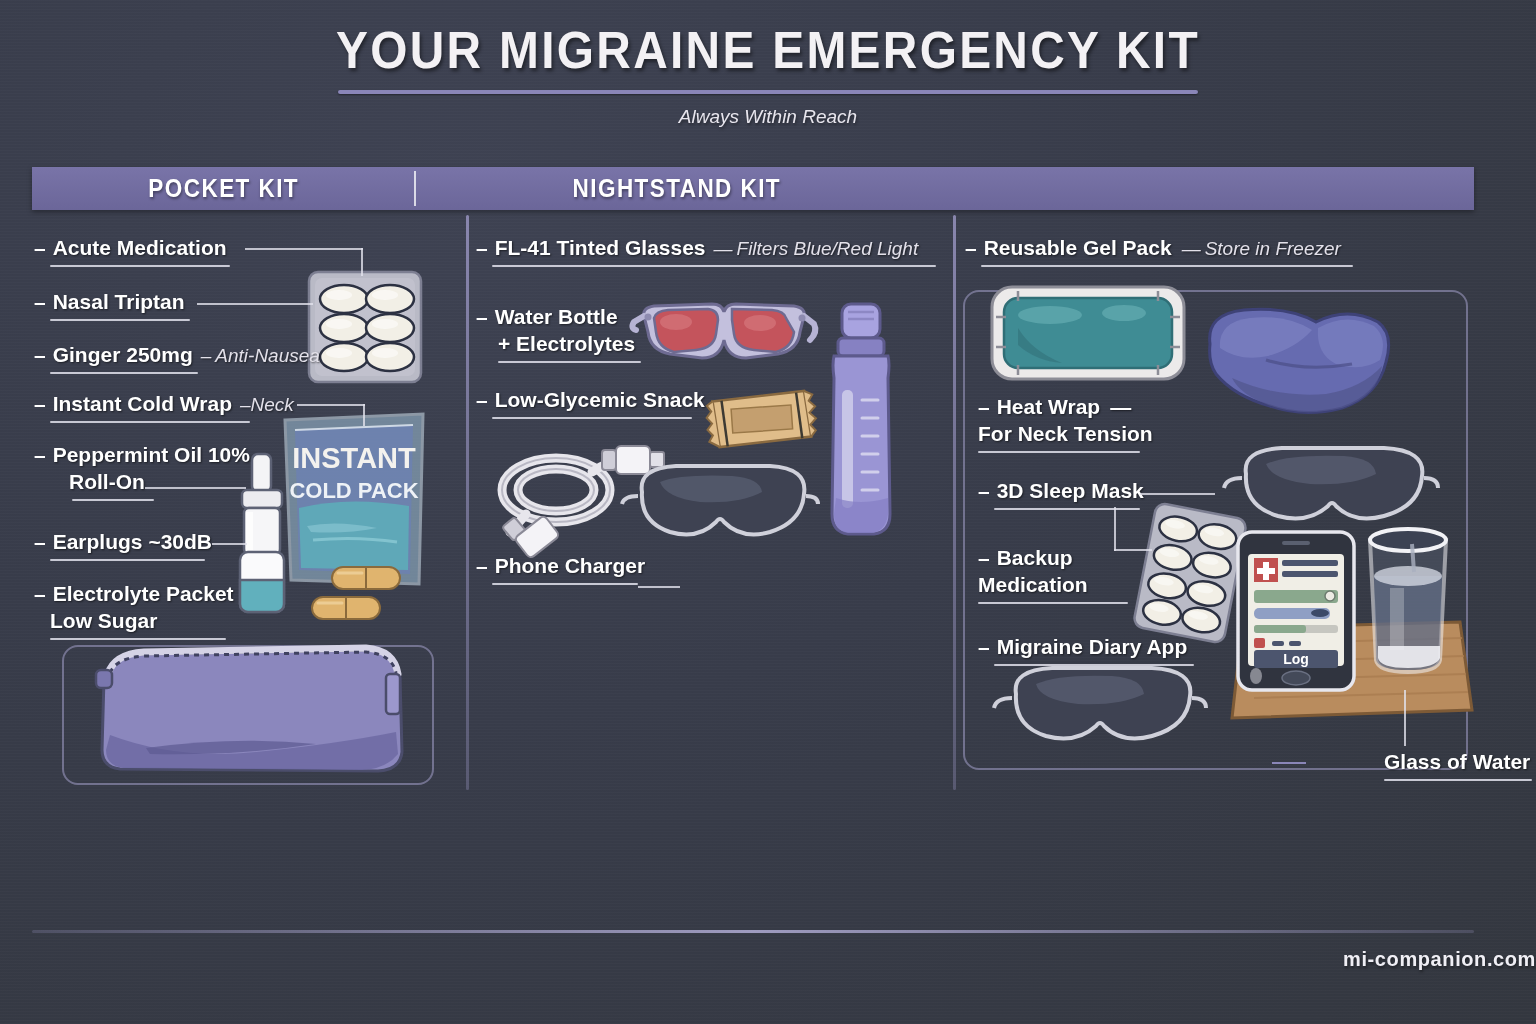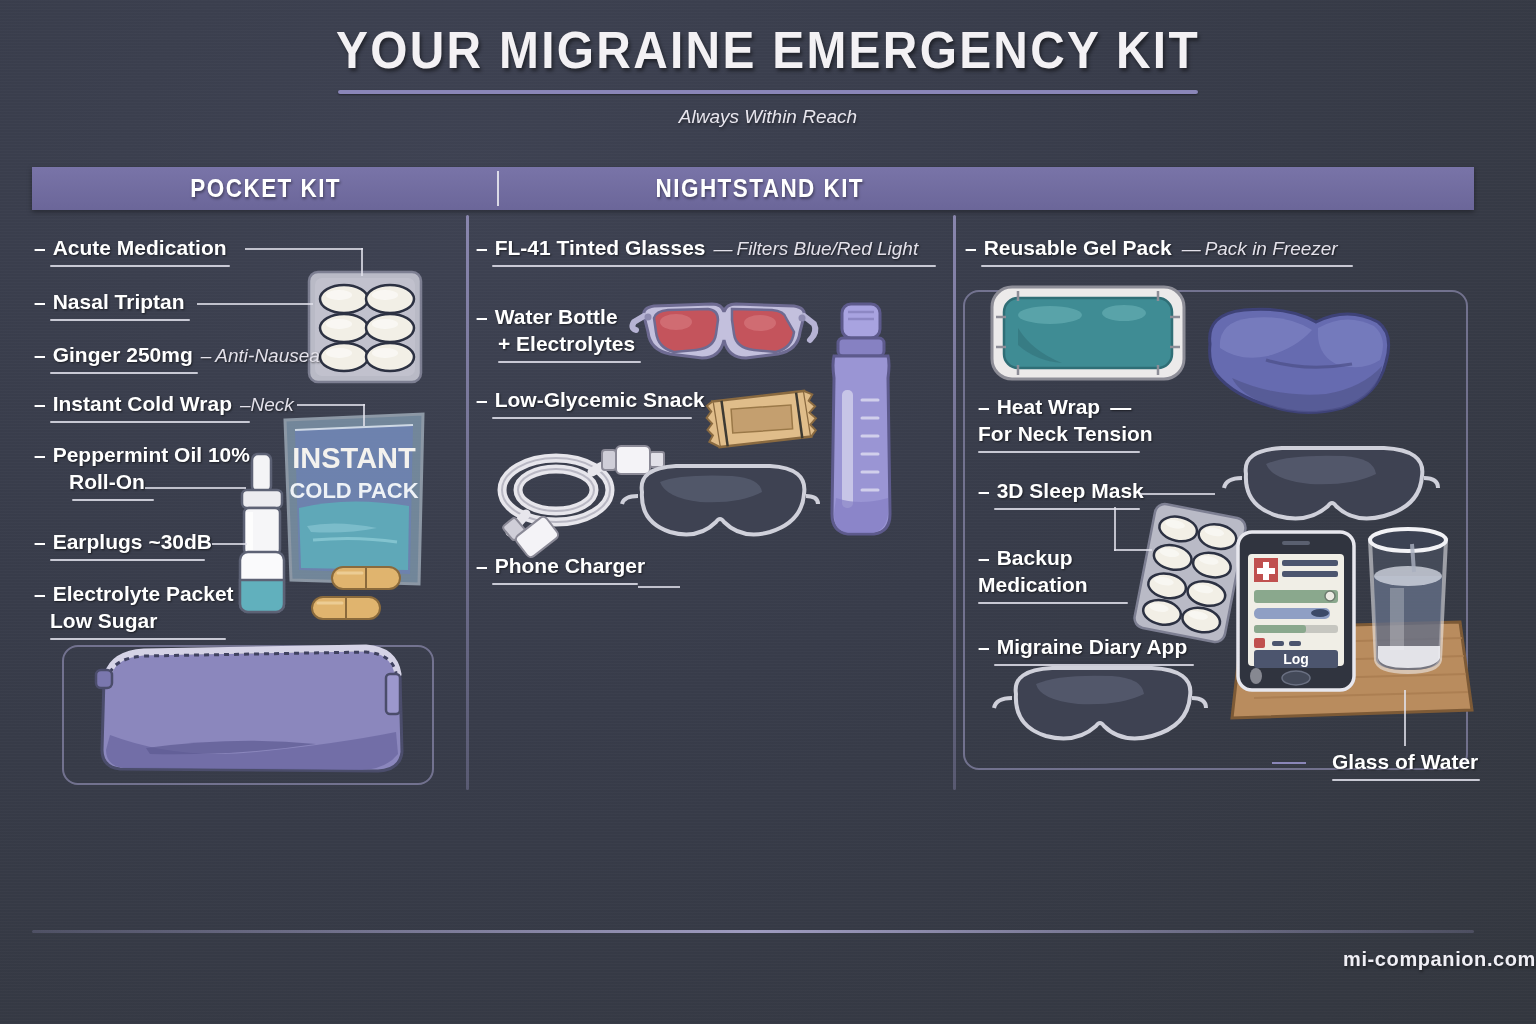--- a/index.html
+++ b/index.html
@@ -86,21 +86,21 @@
 <div id="poster">
   <div class="grain"></div>
 
   <div id="header">
     <div id="title">YOUR MIGRAINE EMERGENCY KIT</div>
     <div id="title-rule"></div>
     <div id="subtitle">Always Within Reach</div>
   </div>
 
   <div id="band">
-    <div class="band-cell" style="width:467px">
+    <div class="band-cell" style="width:384px">
       <span class="txt">POCKET KIT</span>
       <span class="band-sep"></span>
     </div>
     <div class="band-cell" style="width:521px">
       <span class="txt">NIGHTSTAND KIT</span>
     </div>
   </div>
 
   <div class="col-sep" id="sep1"></div>
   <div class="col-sep" id="sep2"></div>
@@ -497,21 +497,21 @@
       <path d="M20 38 Q4 38 2 48" fill="none" stroke="#cfd0da" stroke-width="4"></path>
       <path d="M200 38 Q214 38 214 48" fill="none" stroke="#cfd0da" stroke-width="4"></path>
     </svg>
   </div>
 
   <div class="lbl" style="left:965px; top:236px;">
     <div class="line">
       <span class="dash">–</span>
       <span class="main">Reusable Gel Pack</span>
       <span class="sub" style="margin-left:10px">—</span>
-      <span class="sub" style="margin-left:4px">Pack in Freezer</span>
+      <span class="sub" style="margin-left:4px">Store in Freezer</span>
     </div>
     <div class="ul" style="width:372px; margin-left:16px;"></div>
   </div>
 
   <div class="lbl" style="left:978px; top:395px;">
     <div class="line">
       <span class="dash">–</span>
       <span class="main">Heat Wrap</span>
       <span class="main" style="margin-left:10px">—</span>
     </div>
@@ -546,21 +546,21 @@
   <div class="lbl" style="left:978px; top:635px;">
     <div class="line">
       <span class="dash">–</span>
       <span class="main thin">Migraine Diary App</span>
     </div>
     <div class="ul" style="width:200px; margin-left:16px;"></div>
   </div>
 
   <div class="leader h" style="left:1272px; top:762px; width:34px; background:#8a86b8;"></div>
   <div class="leader v" style="left:1404px; top:690px; height:56px;"></div>
-  <div class="lbl" style="left:1332px; top:750px;">
+  <div class="lbl" style="left:1384px; top:750px;">
     <div class="line">
       <span class="main thin">Glass of Water</span>
     </div>
     <div class="ul" style="width:148px;"></div>
   </div>
 
   <div id="footer-rule"></div>
   <div id="footer">mi-companion.com</div>
 </div>
 

